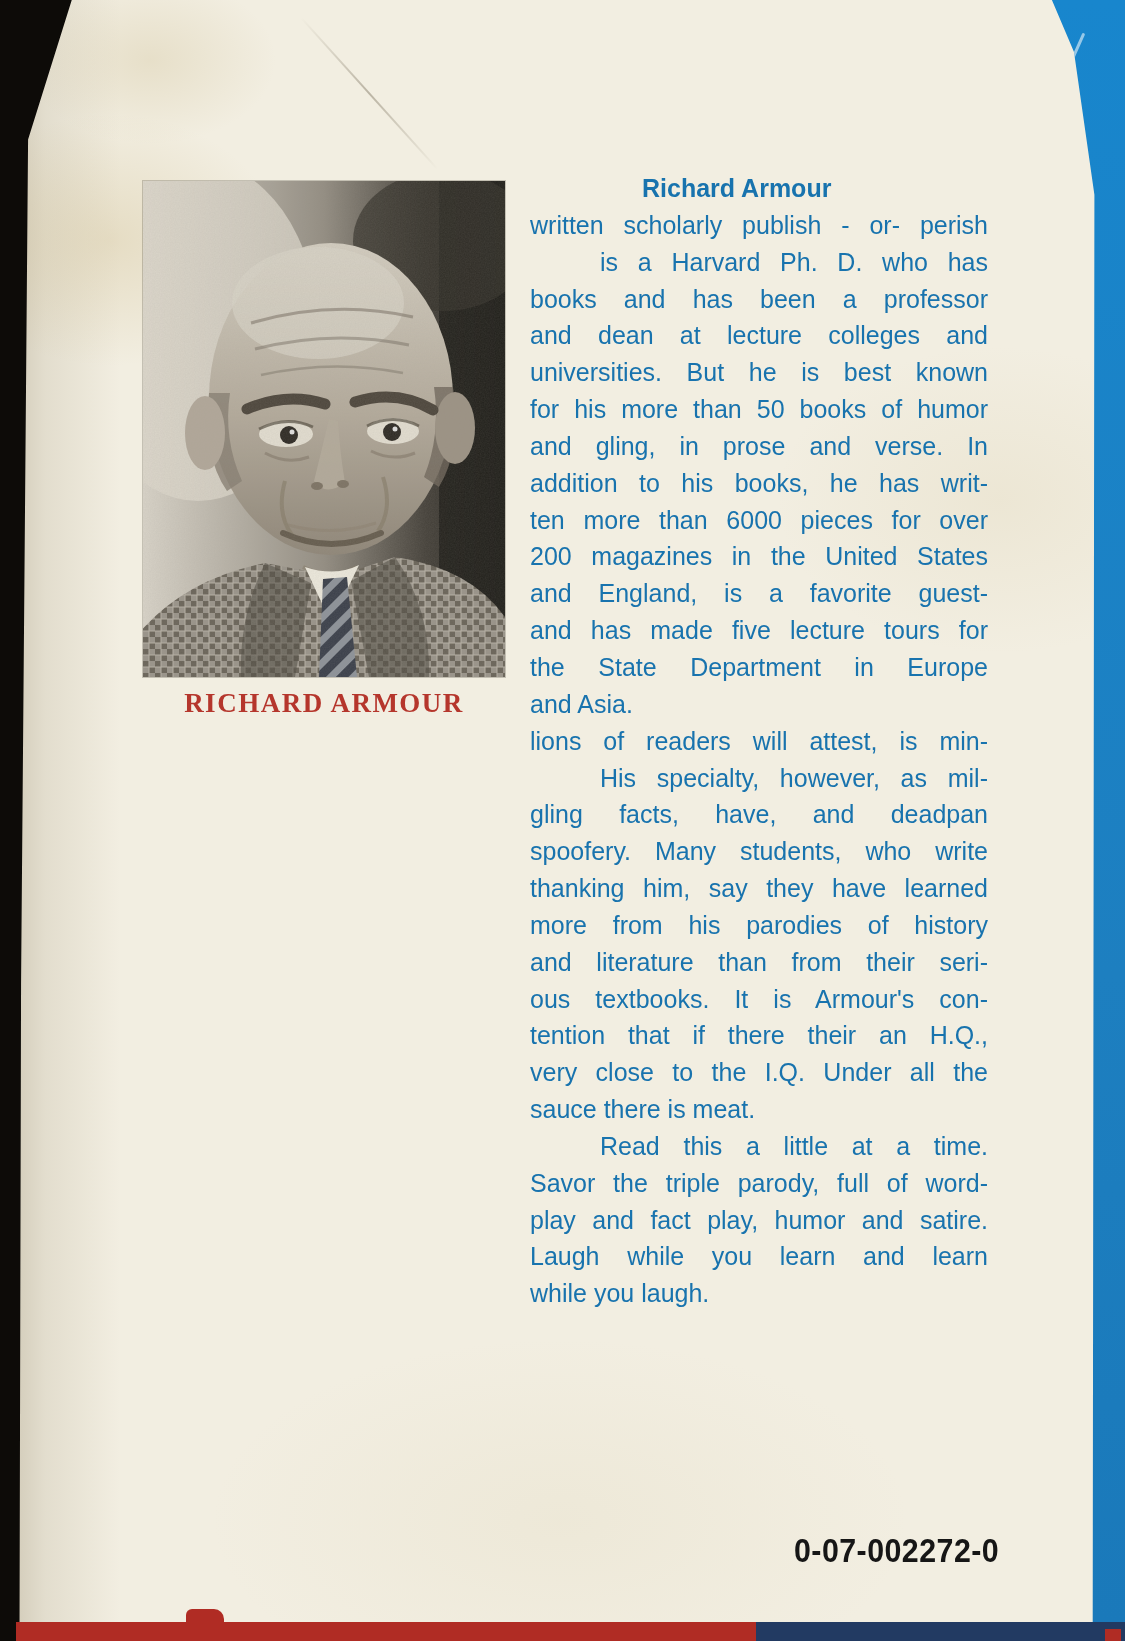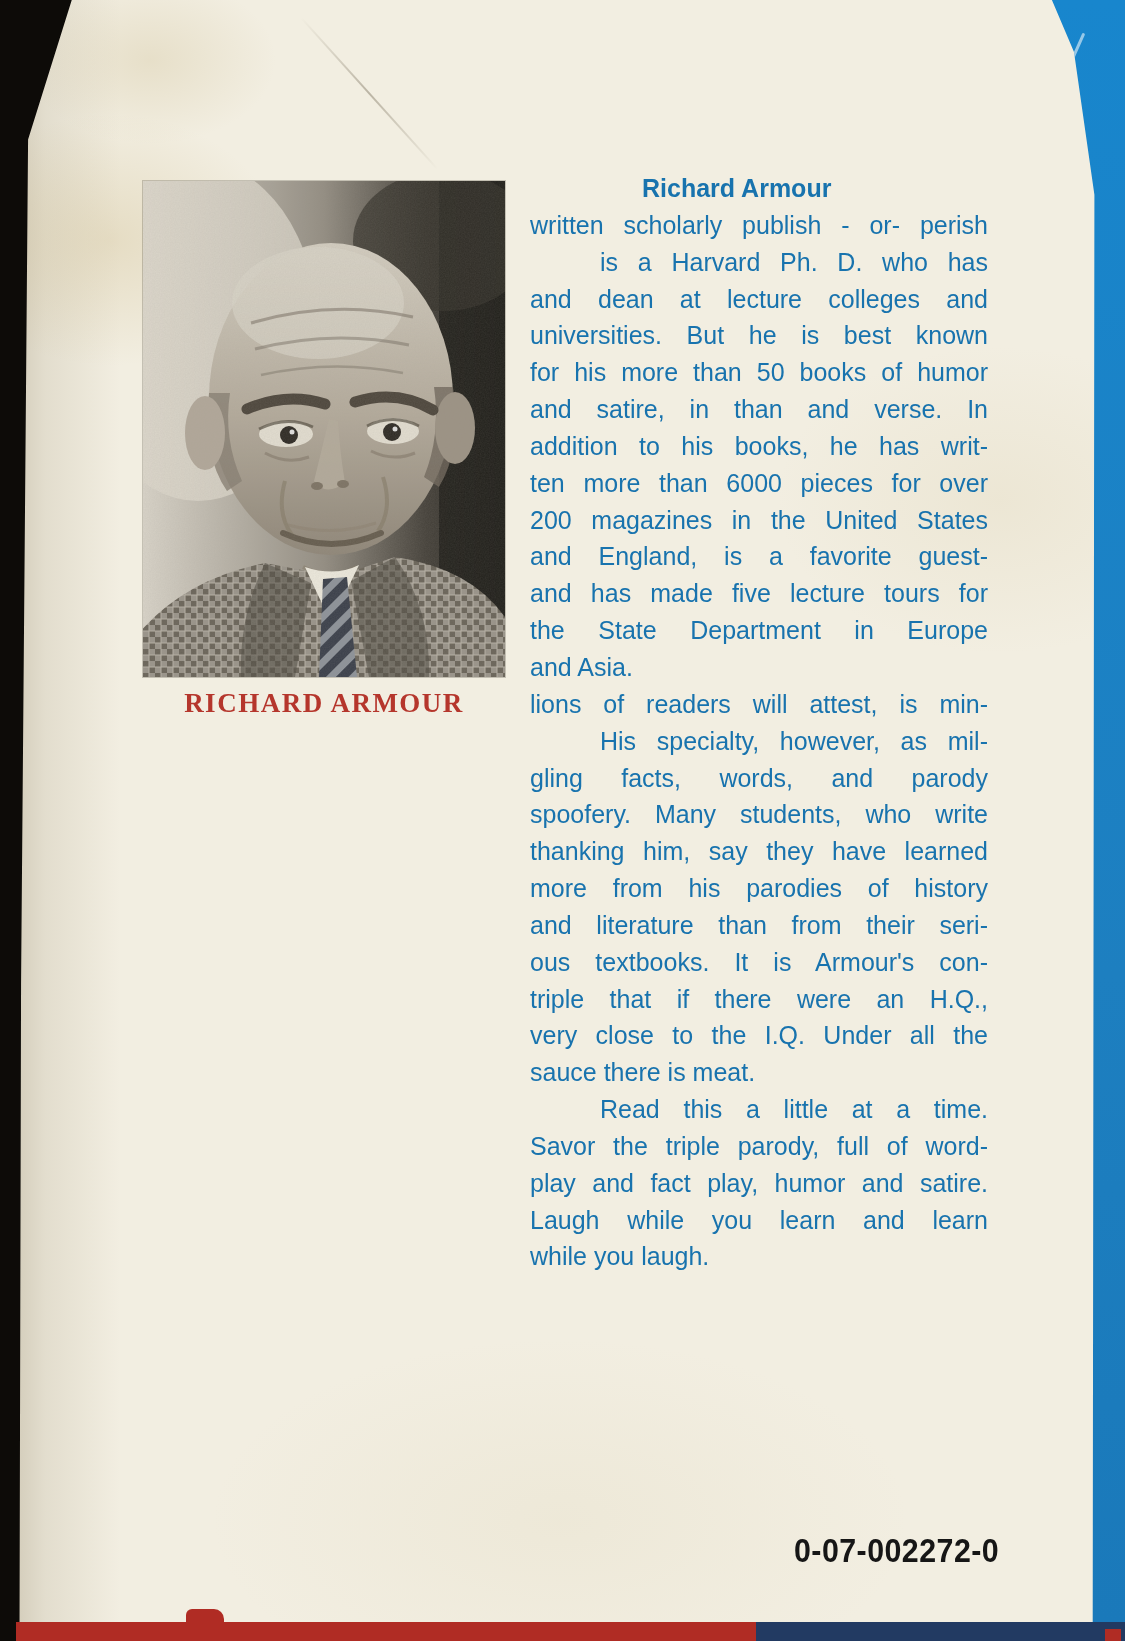--- a/index.html
+++ b/index.html
@@ -168,41 +168,42 @@
     </svg>
   </div>
 
   <div class="caption">RICHARD ARMOUR</div>
 
   <div class="bio">
     <div class="line bio-heading end">Richard Armour</div>
 
     <div class="line">written scholarly publish - or- perish</div>
     <div class="line ind">is a Harvard Ph. D. who has</div>
+    <div class="line">books and has been a professor</div>
     <div class="line">and dean at lecture colleges and</div>
     <div class="line">universities. But he is best known</div>
     <div class="line">for his more than 50 books of humor</div>
-    <div class="line">and satire, in than and verse. In</div>
+    <div class="line">and gling, in prose and verse. In</div>
     <div class="line">addition to his books, he has writ-</div>
     <div class="line">ten more than 6000 pieces for over</div>
     <div class="line">200 magazines in the United States</div>
     <div class="line">and England, is a favorite guest-</div>
     <div class="line">and has made five lecture tours for</div>
     <div class="line">the State Department in Europe</div>
     <div class="line end">and Asia.</div>
 
     <div class="line">lions of readers will attest, is min-</div>
     <div class="line ind">His specialty, however, as mil-</div>
-    <div class="line">gling facts, words, and parody</div>
+    <div class="line">gling facts, have, and deadpan</div>
     <div class="line">spoofery. Many students, who write</div>
     <div class="line">thanking him, say they have learned</div>
     <div class="line">more from his parodies of history</div>
     <div class="line">and literature than from their seri-</div>
     <div class="line">ous textbooks. It is Armour's con-</div>
-    <div class="line">triple that if there were an H.Q.,</div>
+    <div class="line">tention that if there their an H.Q.,</div>
     <div class="line">very close to the I.Q. Under all the</div>
     <div class="line end">sauce there is meat.</div>
 
     <div class="line ind">Read this a little at a time.</div>
     <div class="line">Savor the triple parody, full of word-</div>
     <div class="line">play and fact play, humor and satire.</div>
     <div class="line">Laugh while you learn and learn</div>
     <div class="line end">while you laugh.</div>
   </div>
 

